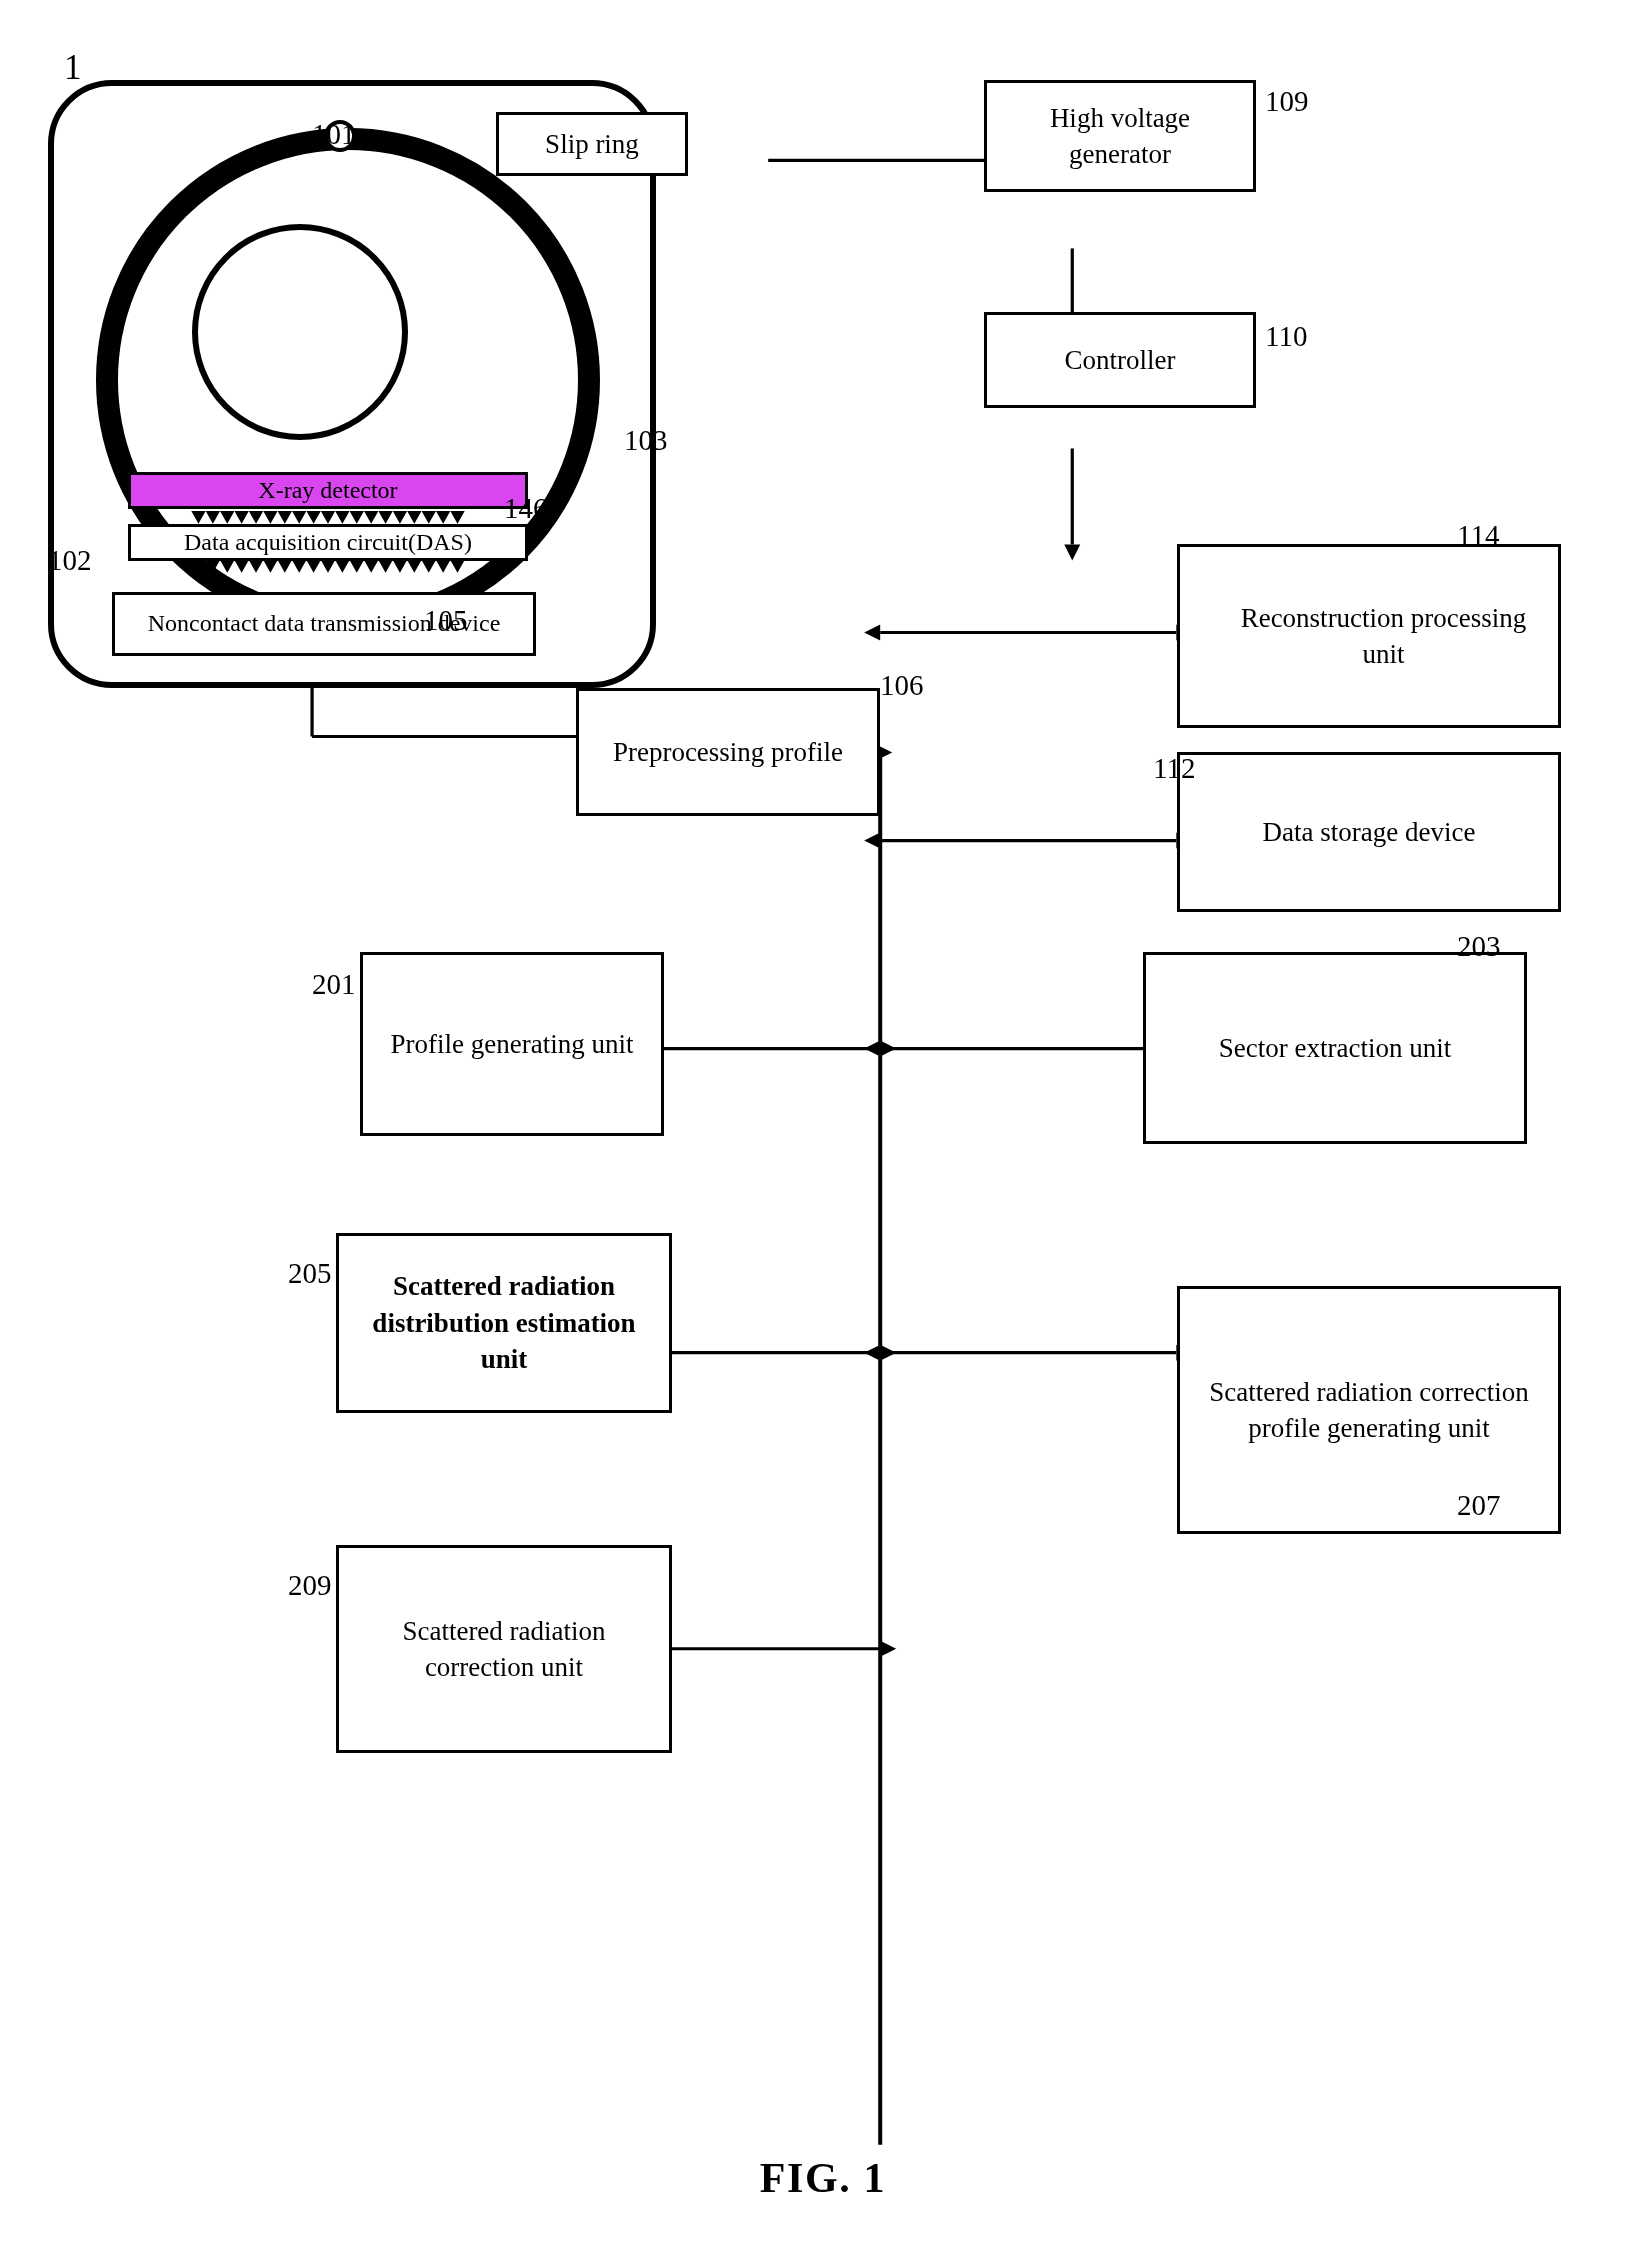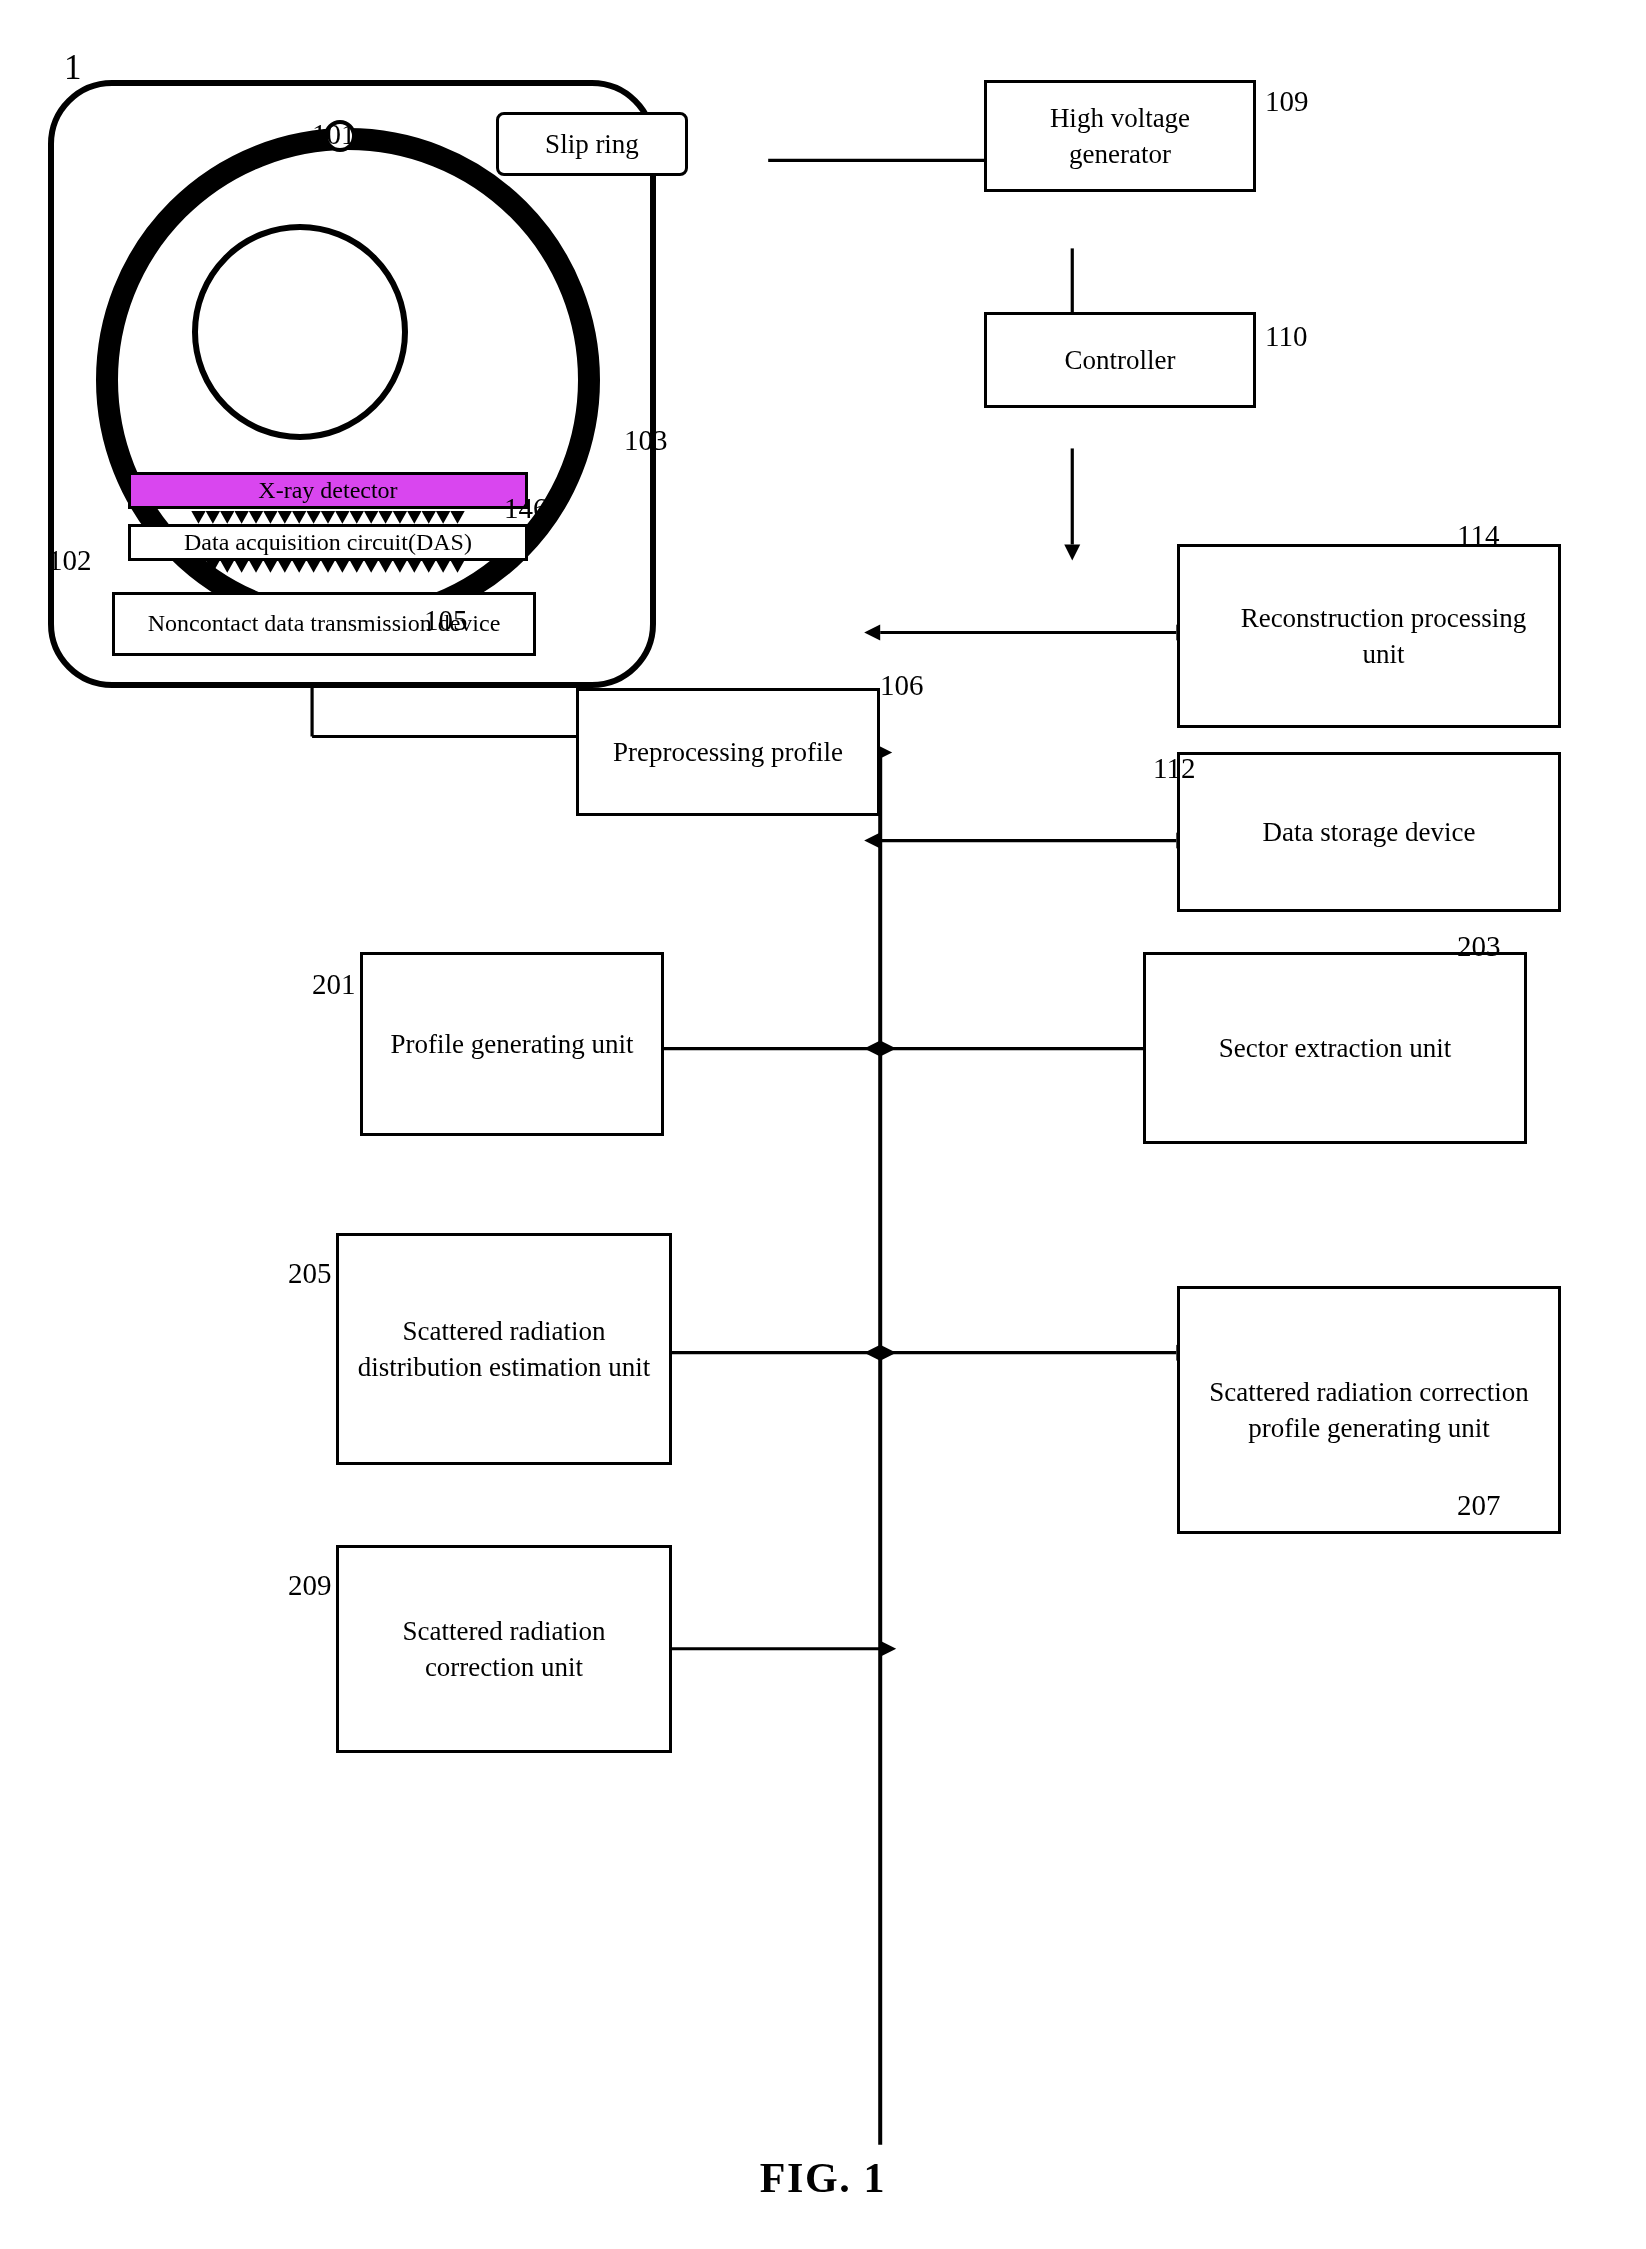--- a/index.html
+++ b/index.html
@@ -337,21 +337,21 @@
 transmission device</span>
   </div>
 </div>
 
 <div class="ref-num" style="top:118px; left:312px;">101</div>
 <div class="ref-num" style="top:544px; left:48px;">102</div>
 <div class="ref-num" style="top:424px; left:624px;">103</div>
 <div class="ref-num" style="top:492px; left:504px;">146</div>
 <div class="ref-num" style="top:604px; left:424px;">105</div>
 
-<div class="component-box" style="top:112px; left:496px; width:192px; height:64px;border-radius:8px;">
+<div class="component-box" style="top:112px; left:496px; width:192px; height:64px;">
   <span class="component-label">Slip ring</span>
 </div>
 
 <div class="component-box" style="top:80px; left:984px; width:272px; height:112px;">
   <span class="component-label">High voltage
 generator</span>
 </div>
 <div class="ref-num" style="top:85px; left:1265px;">109</div>
 
 <div class="component-box" style="top:312px; left:984px; width:272px; height:96px;">
@@ -382,21 +382,21 @@
 generating unit</span>
 </div>
 <div class="ref-num" style="top:968px; left:312px;">201</div>
 
 <div class="component-box" style="top:952px; left:1143px; width:384px; height:192px;">
   <span class="component-label">Sector
 extraction unit</span>
 </div>
 <div class="ref-num" style="top:930px; left:1457px;">203</div>
 
-<div class="component-box" style="top:1233px; left:336px; width:336px; height:232px;">
+<div class="component-box" style="top:1233px; left:336px; width:336px; height:180px;font-weight:bold;">
   <span class="component-label">Scattered radiation
 distribution
 estimation unit</span>
 </div>
 <div class="ref-num" style="top:1257px; left:288px;">205</div>
 
 <div class="component-box" style="top:1286px; left:1177px; width:384px; height:248px;">
   <span class="component-label">Scattered radiation
 correction profile
 generating unit</span>

